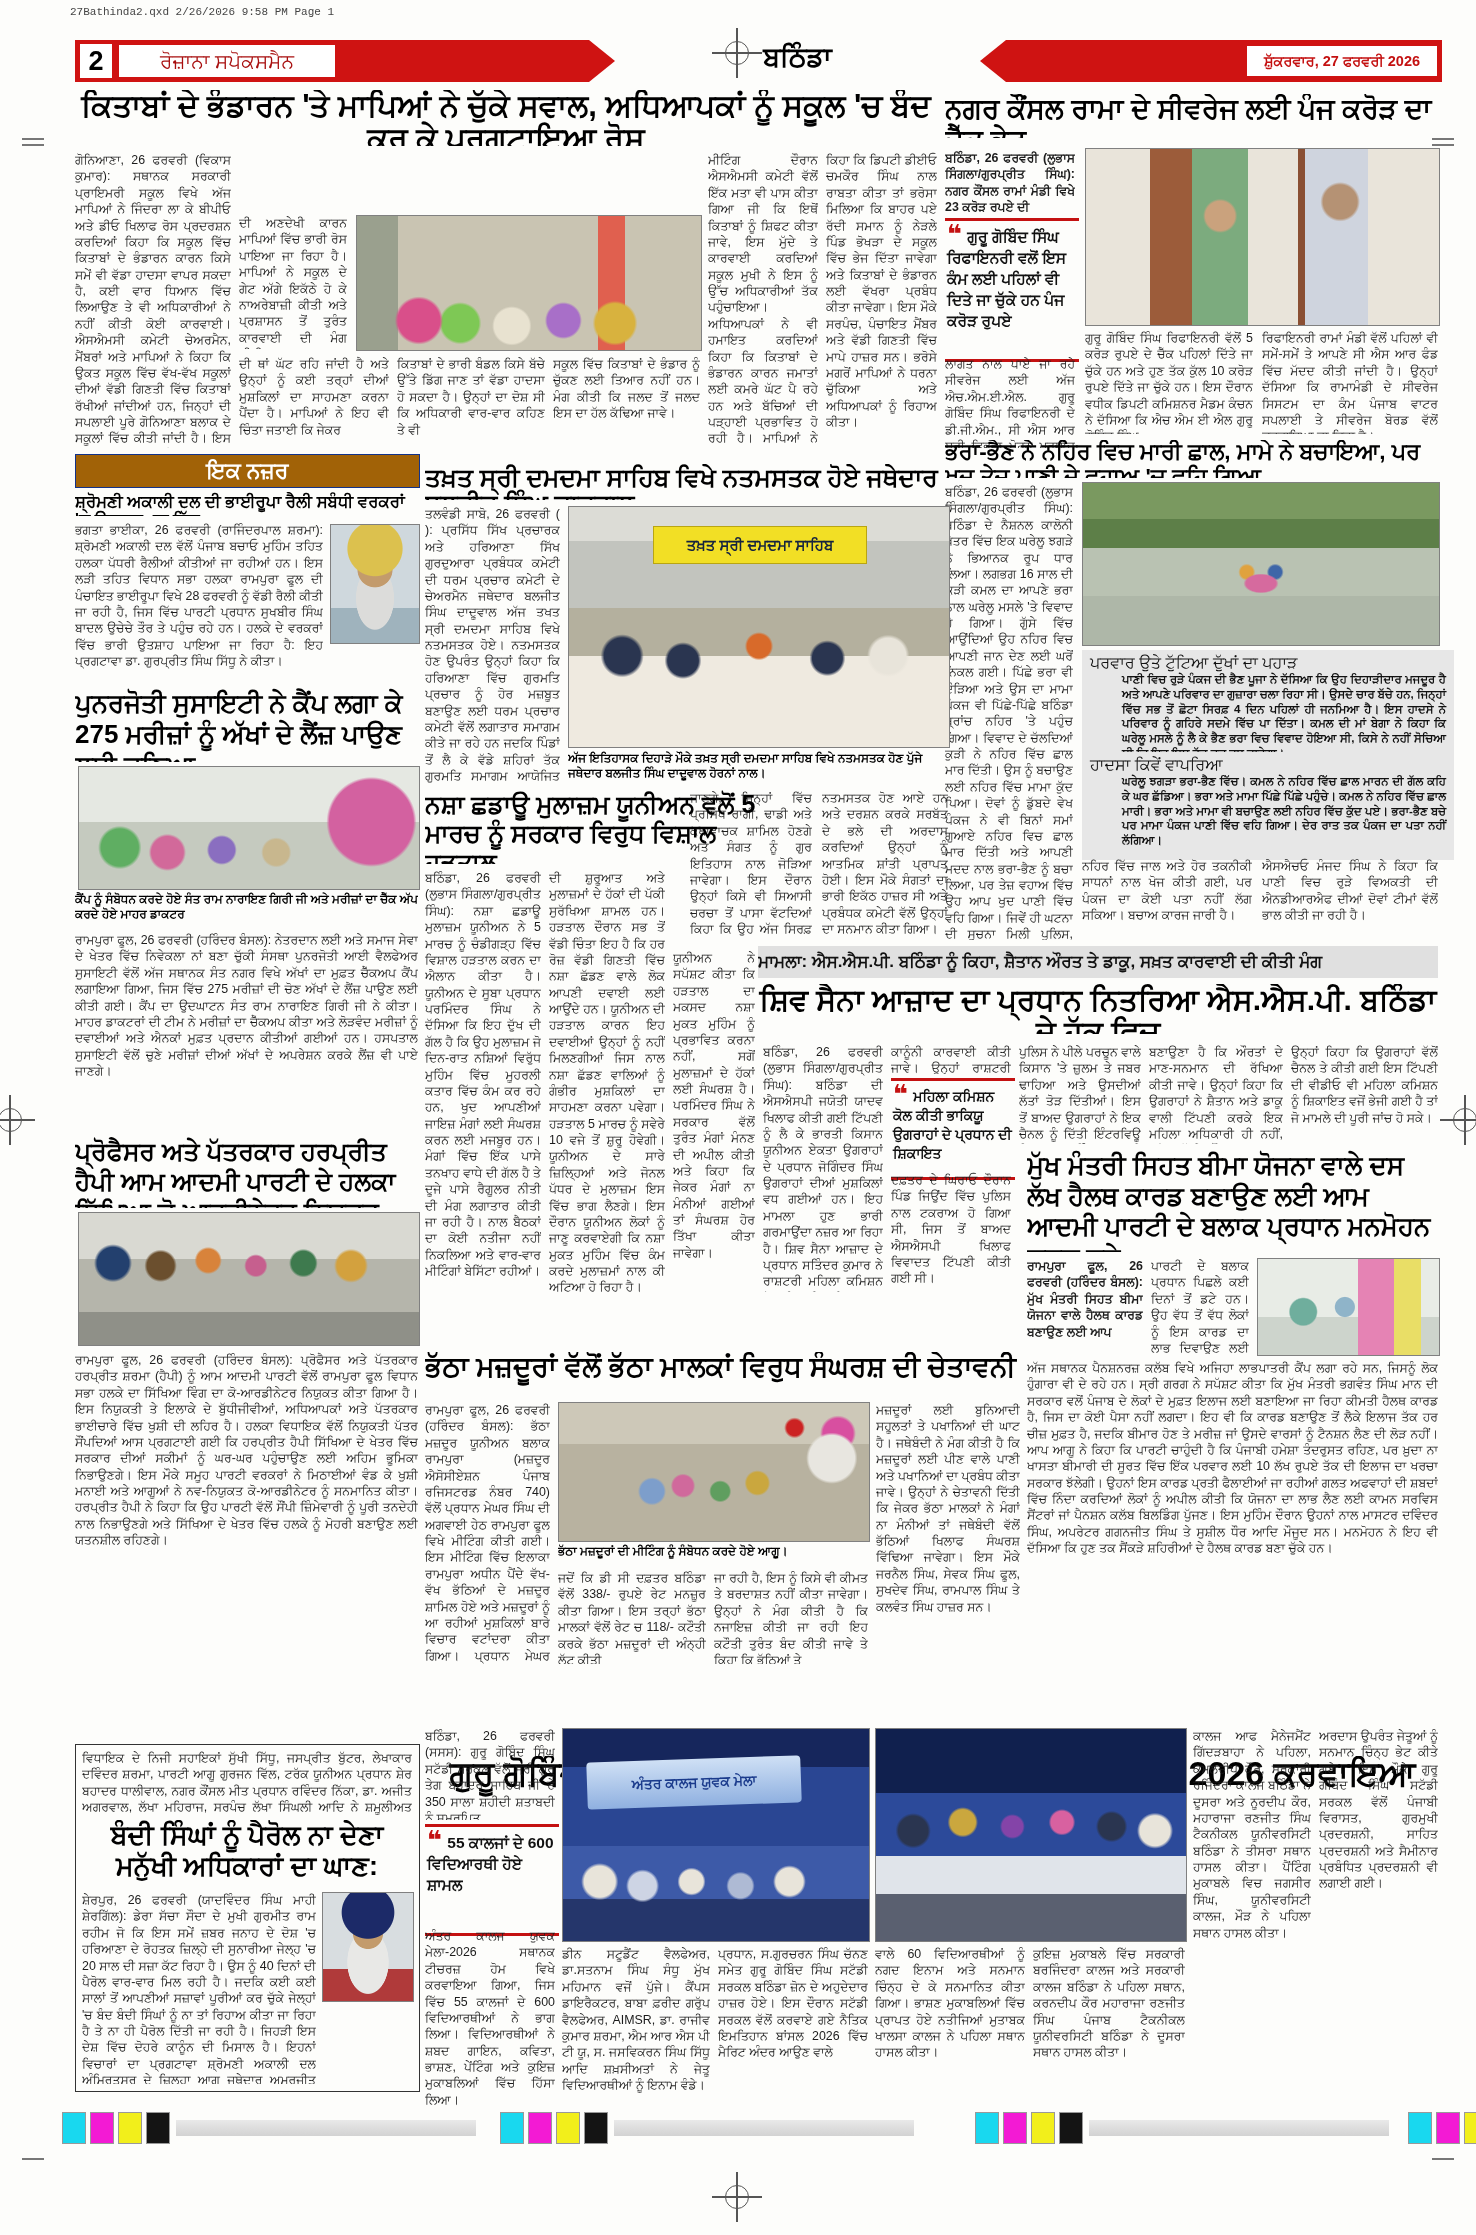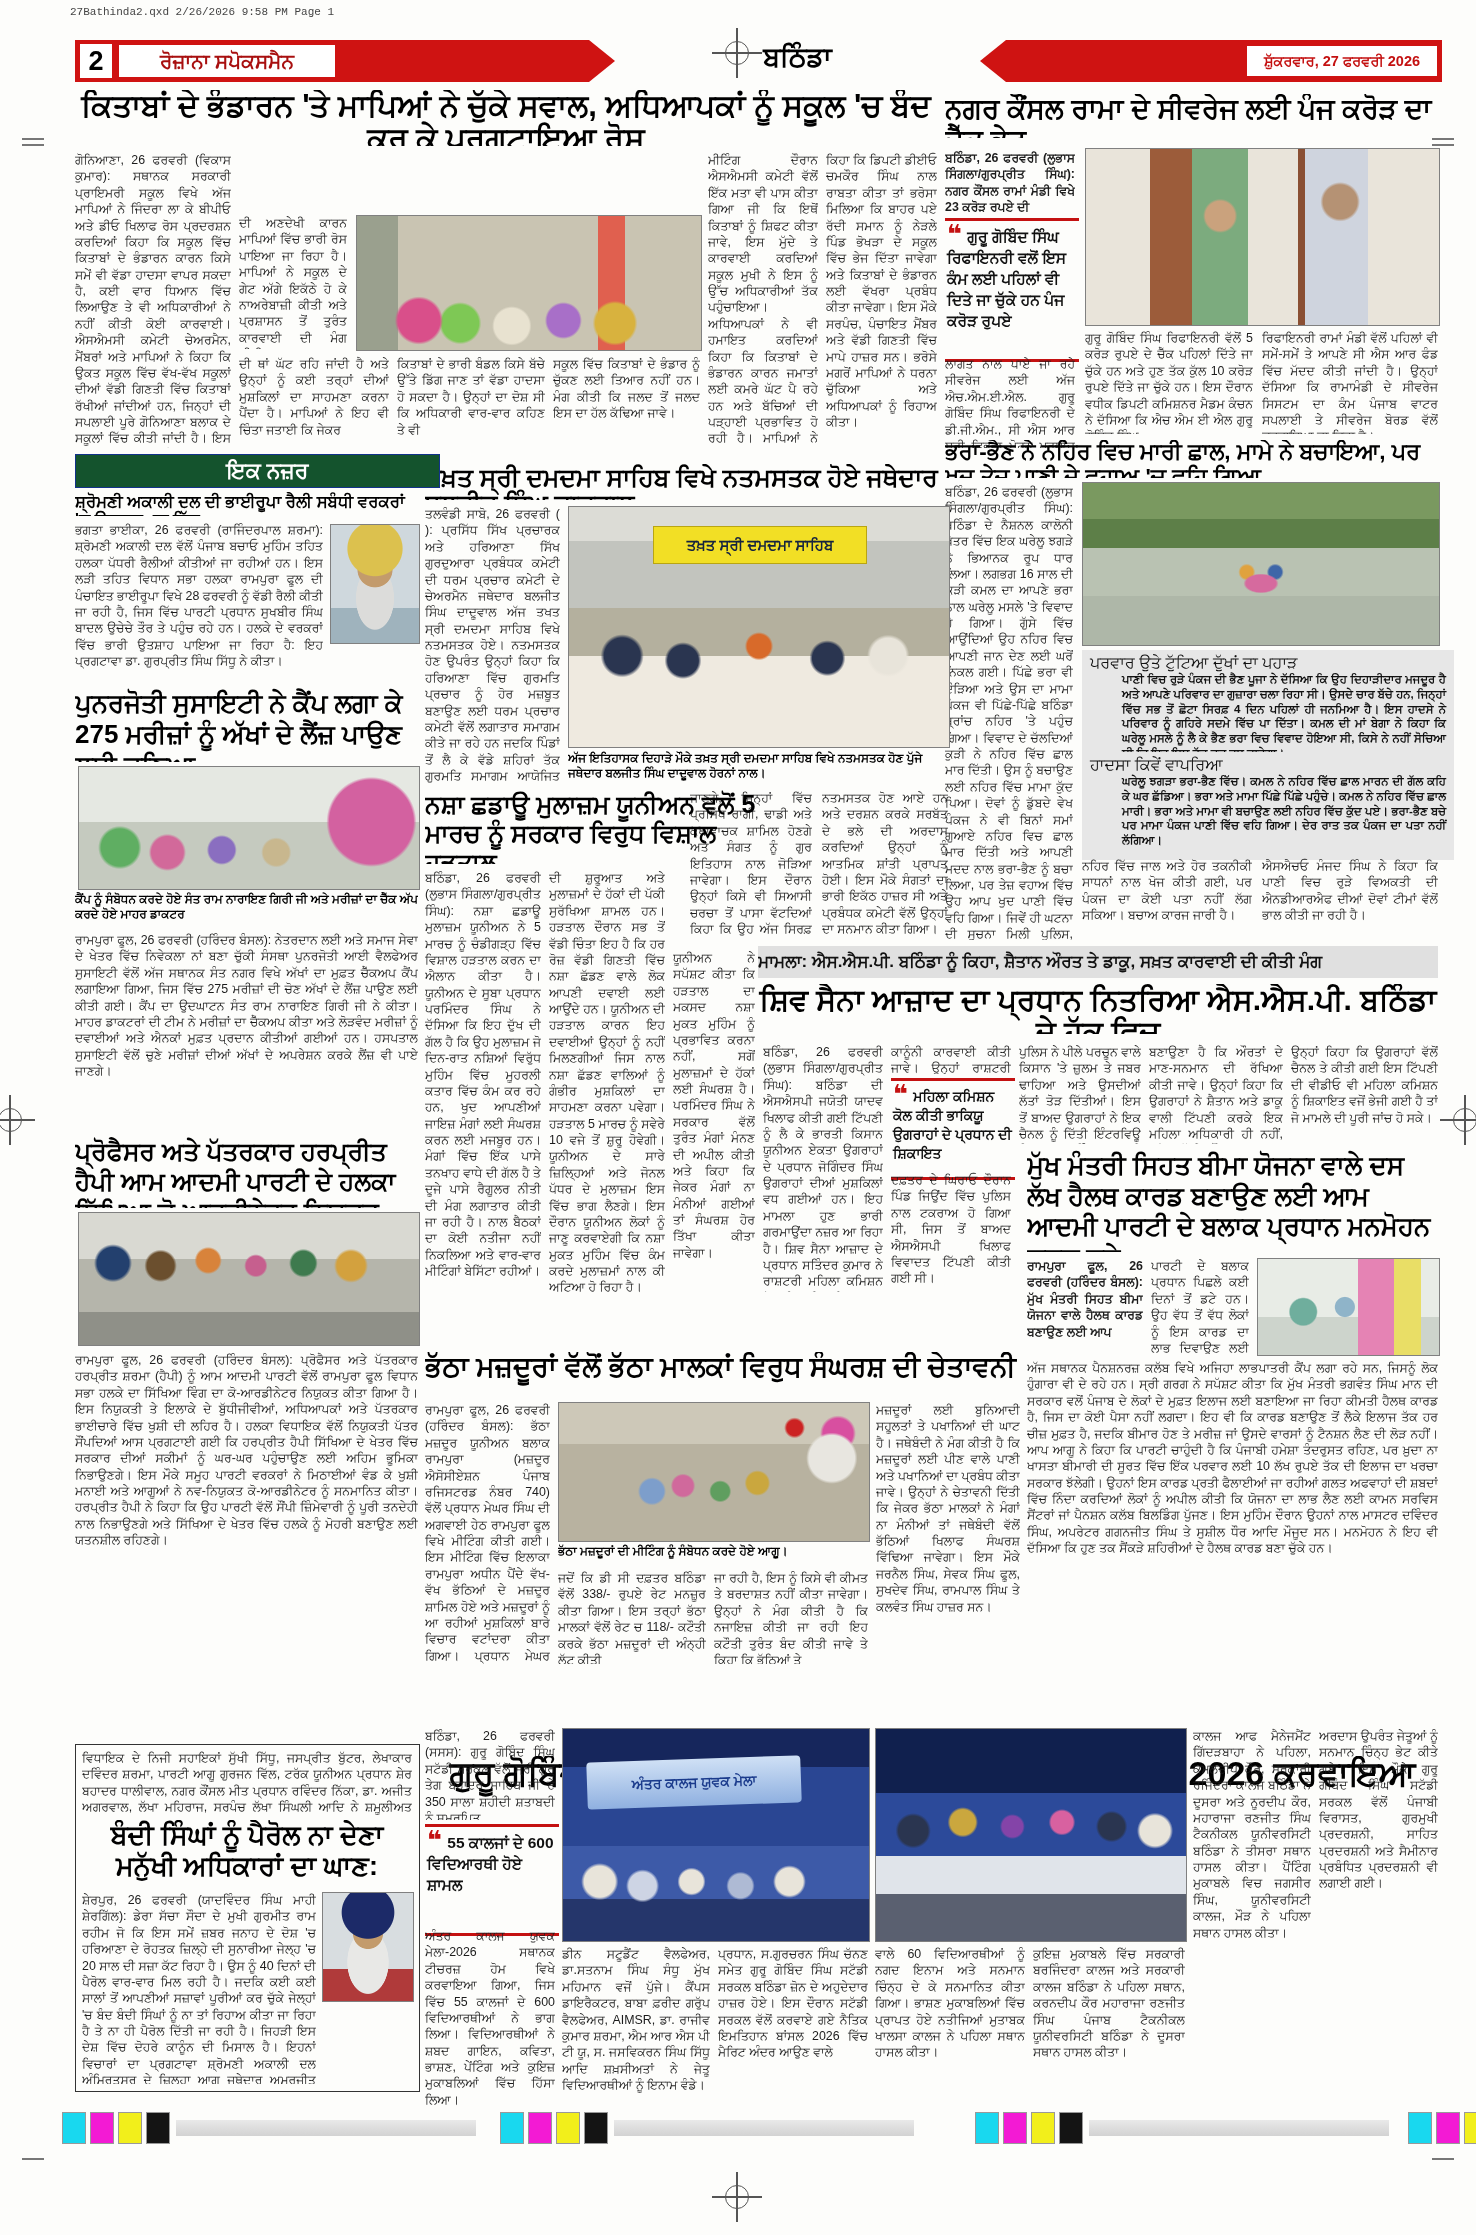--- a/index.html
+++ b/index.html
@@ -60,21 +60,21 @@
 <div class="regdash" style="left:22px;top:2158px;"></div>
 <div class="regdash" style="left:1432px;top:2158px;"></div>
 
 <div class="abs" style="left:75px;top:40px;width:1367px;height:42px;">
   <div class="abs redbar" style="left:0;top:0;width:540px;height:42px;clip-path:polygon(0 0,calc(100% - 26px) 0,100% 50%,calc(100% - 26px) 100%,0 100%);"></div>
   <div class="abs redbar" style="left:905px;top:0;width:462px;height:42px;clip-path:polygon(26px 0,100% 0,100% 100%,26px 100%,0 50%);"></div>
   <div class="abs wbox" style="left:5px;top:4px;width:32px;height:34px;">
     <span style="font-weight:800;font-size:27px;color:#000;">2</span>
   </div>
   <div class="abs wbox" style="left:44px;top:5px;width:216px;height:32px;">
-    <span style="font-weight:700;font-size:20px;color:#a80f0f;">ਰੋਜ਼ਾਨਾ ਸਪੋਕਸਮੈਨ</span>
+    <span style="font-weight:400;font-size:20px;color:#a80f0f;">ਰੋਜ਼ਾਨਾ ਸਪੋਕਸਮੈਨ</span>
   </div>
   <div class="abs" style="left:560px;top:2px;width:325px;text-align:center;font-weight:800;font-size:27px;color:#000;">ਬਠਿੰਡਾ</div>
   <div class="abs wbox" style="left:1172px;top:6px;width:190px;height:30px;">
     <span style="font-weight:700;font-size:14.5px;color:#c41111;">ਸ਼ੁੱਕਰਵਾਰ, 27 ਫਰਵਰੀ 2026</span>
   </div>
 </div>
 
 <div class="abs hl" style="left:75px;top:90px;width:862px;height:56px;font-size:31px;line-height:1.05;text-align:center;">ਕਿਤਾਬਾਂ ਦੇ ਭੰਡਾਰਨ 'ਤੇ ਮਾਪਿਆਂ ਨੇ ਚੁੱਕੇ ਸਵਾਲ, ਅਧਿਆਪਕਾਂ ਨੂੰ ਸਕੂਲ 'ਚ ਬੰਦ ਕਰ ਕੇ ਪ੍ਰਗਟਾਇਆ ਰੋਸ</div>
 <div class="abs txt" style="left:75px;top:152px;width:156px;height:296px;">ਗੋਨਿਆਣਾ, 26 ਫਰਵਰੀ (ਵਿਕਾਸ ਕੁਮਾਰ): ਸਥਾਨਕ ਸਰਕਾਰੀ ਪ੍ਰਾਇਮਰੀ ਸਕੂਲ ਵਿਖੇ ਅੱਜ ਮਾਪਿਆਂ ਨੇ ਜਿੰਦਰਾ ਲਾ ਕੇ ਬੀਪੀਓ ਅਤੇ ਡੀਓ ਖਿਲਾਫ ਰੋਸ ਪ੍ਰਦਰਸ਼ਨ ਕਰਦਿਆਂ ਕਿਹਾ ਕਿ ਸਕੂਲ ਵਿੱਚ ਕਿਤਾਬਾਂ ਦੇ ਭੰਡਾਰਨ ਕਾਰਨ ਕਿਸੇ ਸਮੇਂ ਵੀ ਵੱਡਾ ਹਾਦਸਾ ਵਾਪਰ ਸਕਦਾ ਹੈ, ਕਈ ਵਾਰ ਧਿਆਨ ਵਿੱਚ ਲਿਆਉਣ ਤੇ ਵੀ ਅਧਿਕਾਰੀਆਂ ਨੇ ਨਹੀਂ ਕੀਤੀ ਕੋਈ ਕਾਰਵਾਈ। ਐਸਐਮਸੀ ਕਮੇਟੀ ਚੇਅਰਮੈਨ, ਮੈਂਬਰਾਂ ਅਤੇ ਮਾਪਿਆਂ ਨੇ ਕਿਹਾ ਕਿ ਉਕਤ ਸਕੂਲ ਵਿੱਚ ਵੱਖ-ਵੱਖ ਸਕੂਲਾਂ ਦੀਆਂ ਵੱਡੀ ਗਿਣਤੀ ਵਿੱਚ ਕਿਤਾਬਾਂ ਰੱਖੀਆਂ ਜਾਂਦੀਆਂ ਹਨ, ਜਿਨ੍ਹਾਂ ਦੀ ਸਪਲਾਈ ਪੂਰੇ ਗੋਨਿਆਣਾ ਬਲਾਕ ਦੇ ਸਕੂਲਾਂ ਵਿੱਚ ਕੀਤੀ ਜਾਂਦੀ ਹੈ। ਇਸ ਕਾਰਨ ਬੱਚਿਆਂ ਲਈ ਬੈਠਣ</div>
 <div class="abs txt" style="left:239px;top:215px;width:108px;height:134px;">ਦੀ ਅਣਦੇਖੀ ਕਾਰਨ ਮਾਪਿਆਂ ਵਿੱਚ ਭਾਰੀ ਰੋਸ ਪਾਇਆ ਜਾ ਰਿਹਾ ਹੈ। ਮਾਪਿਆਂ ਨੇ ਸਕੂਲ ਦੇ ਗੇਟ ਅੱਗੇ ਇਕੱਠੇ ਹੋ ਕੇ ਨਾਅਰੇਬਾਜ਼ੀ ਕੀਤੀ ਅਤੇ ਪ੍ਰਸ਼ਾਸਨ ਤੋਂ ਤੁਰੰਤ ਕਾਰਵਾਈ ਦੀ ਮੰਗ ਕੀਤੀ।</div>
@@ -164,21 +164,21 @@
 <div class="abs hl" style="left:1027px;top:1150px;width:411px;height:102px;font-size:26px;line-height:1.18;">ਮੁੱਖ ਮੰਤਰੀ ਸਿਹਤ ਬੀਮਾ ਯੋਜਨਾ ਵਾਲੇ ਦਸ ਲੱਖ ਹੈਲਥ ਕਾਰਡ ਬਣਾਉਣ ਲਈ ਆਮ ਆਦਮੀ ਪਾਰਟੀ ਦੇ ਬਲਾਕ ਪ੍ਰਧਾਨ ਮਨਮੋਹਨ ਗਰਗ ਡਟੇ</div>
 <div class="abs txt" style="left:1027px;top:1258px;width:116px;height:96px;font-weight:700;">ਰਾਮਪੁਰਾ ਫੂਲ, 26 ਫਰਵਰੀ (ਹਰਿੰਦਰ ਬੰਸਲ): ਮੁੱਖ ਮੰਤਰੀ ਸਿਹਤ ਬੀਮਾ ਯੋਜਨਾ ਵਾਲੇ ਹੈਲਥ ਕਾਰਡ ਬਣਾਉਣ ਲਈ ਆਪ</div>
 <div class="abs txt" style="left:1151px;top:1258px;width:98px;height:96px;">ਪਾਰਟੀ ਦੇ ਬਲਾਕ ਪ੍ਰਧਾਨ ਪਿਛਲੇ ਕਈ ਦਿਨਾਂ ਤੋਂ ਡਟੇ ਹਨ। ਉਹ ਵੱਧ ਤੋਂ ਵੱਧ ਲੋਕਾਂ ਨੂੰ ਇਸ ਕਾਰਡ ਦਾ ਲਾਭ ਦਿਵਾਉਣ ਲਈ ਤਤਪਰ ਹਨ। ਉਹ</div>
 <div class="abs photo" style="left:1257px;top:1258px;width:181px;height:96px;background:
        radial-gradient(circle at 25% 55%,#6fae9d 0 9%,transparent 10%),
        radial-gradient(circle at 48% 50%,#8fb4c9 0 9%,transparent 10%),
        linear-gradient(90deg,transparent 0 55%,#e583b4 55% 75%,#e9de66 75% 90%,transparent 90%),
        linear-gradient(180deg,#e8ece6 0 60%,#cdd4cc 60% 100%);"></div>
 <div class="abs txt" style="left:1027px;top:1360px;width:411px;height:296px;">ਅੱਜ ਸਥਾਨਕ ਪੈਨਸ਼ਨਰਜ਼ ਕਲੱਬ ਵਿਖੇ ਅਜਿਹਾ ਲਾਭਪਾਤਰੀ ਕੈਂਪ ਲਗਾ ਰਹੇ ਸਨ, ਜਿਸਨੂੰ ਲੋਕ ਹੁੰਗਾਰਾ ਵੀ ਦੇ ਰਹੇ ਹਨ। ਸ੍ਰੀ ਗਰਗ ਨੇ ਸਪੱਸ਼ਟ ਕੀਤਾ ਕਿ ਮੁੱਖ ਮੰਤਰੀ ਭਗਵੰਤ ਸਿੰਘ ਮਾਨ ਦੀ ਸਰਕਾਰ ਵਲੋਂ ਪੰਜਾਬ ਦੇ ਲੋਕਾਂ ਦੇ ਮੁਫ਼ਤ ਇਲਾਜ ਲਈ ਬਣਾਇਆ ਜਾ ਰਿਹਾ ਕੀਮਤੀ ਹੈਲਥ ਕਾਰਡ ਹੈ, ਜਿਸ ਦਾ ਕੋਈ ਪੈਸਾ ਨਹੀਂ ਲਗਦਾ। ਇਹ ਵੀ ਕਿ ਕਾਰਡ ਬਣਾਉਣ ਤੋਂ ਲੈਕੇ ਇਲਾਜ ਤੱਕ ਹਰ ਚੀਜ਼ ਮੁਫ਼ਤ ਹੈ, ਜਦਕਿ ਬੀਮਾਰ ਹੋਣ ਤੇ ਮਰੀਜ਼ ਜਾਂ ਉਸਦੇ ਵਾਰਸਾਂ ਨੂੰ ਟੈਨਸ਼ਨ ਲੈਣ ਦੀ ਲੋੜ ਨਹੀਂ। ਆਪ ਆਗੂ ਨੇ ਕਿਹਾ ਕਿ ਪਾਰਟੀ ਚਾਹੁੰਦੀ ਹੈ ਕਿ ਪੰਜਾਬੀ ਹਮੇਸ਼ਾ ਤੰਦਰੁਸਤ ਰਹਿਣ, ਪਰ ਖ਼ੁਦਾ ਨਾ ਖਾਸਤਾ ਬੀਮਾਰੀ ਦੀ ਸੂਰਤ ਵਿੱਚ ਇੱਕ ਪਰਵਾਰ ਲਈ 10 ਲੱਖ ਰੁਪਏ ਤੱਕ ਦੀ ਇਲਾਜ ਦਾ ਖਰਚਾ ਸਰਕਾਰ ਝੱਲੇਗੀ। ਉਹਨਾਂ ਇਸ ਕਾਰਡ ਪ੍ਰਤੀ ਫੈਲਾਈਆਂ ਜਾ ਰਹੀਆਂ ਗਲਤ ਅਫਵਾਹਾਂ ਦੀ ਸ਼ਬਦਾਂ ਵਿੱਚ ਨਿੰਦਾ ਕਰਦਿਆਂ ਲੋਕਾਂ ਨੂੰ ਅਪੀਲ ਕੀਤੀ ਕਿ ਯੋਜਨਾ ਦਾ ਲਾਭ ਲੈਣ ਲਈ ਕਾਮਨ ਸਰਵਿਸ ਸੈਂਟਰਾਂ ਜਾਂ ਪੈਨਸ਼ਨ ਕਲੱਬ ਬਿਲਡਿੰਗ ਪੁੱਜਣ। ਇਸ ਮੁਹਿੰਮ ਦੌਰਾਨ ਉਹਨਾਂ ਨਾਲ ਮਾਸਟਰ ਦਵਿੰਦਰ ਸਿੰਘ, ਅਪਰੇਟਰ ਗਗਨਜੀਤ ਸਿੰਘ ਤੇ ਸੁਸ਼ੀਲ ਧੌਰ ਆਦਿ ਮੌਜੂਦ ਸਨ। ਮਨਮੋਹਨ ਨੇ ਇਹ ਵੀ ਦੱਸਿਆ ਕਿ ਹੁਣ ਤਕ ਸੈਂਕੜੇ ਸ਼ਹਿਰੀਆਂ ਦੇ ਹੈਲਥ ਕਾਰਡ ਬਣਾ ਚੁੱਕੇ ਹਨ।</div>
 
-<div class="abs" style="left:75px;top:454px;width:343px;height:32px;background:#14532d;display:flex;align-items:center;justify-content:center;border:1px solid #12328a;padding-left:20px;">
+<div class="abs" style="left:75px;top:454px;width:343px;height:32px;background:#a16207;display:flex;align-items:center;justify-content:center;border:1px solid #12328a;">
   <span style="color:#fff;font-weight:800;font-size:22px;">ਇਕ ਨਜ਼ਰ</span>
 </div>
 <div class="abs hl" style="left:75px;top:492px;width:343px;height:24px;font-size:16.5px;line-height:1.1;">ਸ਼੍ਰੋਮਣੀ ਅਕਾਲੀ ਦਲ ਦੀ ਭਾਈਰੂਪਾ ਰੈਲੀ ਸਬੰਧੀ ਵਰਕਰਾਂ 'ਚ ਉਤਸ਼ਾਹ: ਡਾ ਸਿੱਧੂ</div>
 <div class="abs photo" style="left:330px;top:524px;width:88px;height:118px;background:
        radial-gradient(circle at 50% 20%,#dcc14e 0 26%,transparent 27%),
        radial-gradient(circle at 50% 38%,#c39b6c 0 20%,transparent 21%),
        radial-gradient(ellipse at 50% 62%,#dcdcda 0 30%,transparent 31%),
        linear-gradient(180deg,#cfd8dd 0 70%,#9fb3bd 70% 100%);"></div>
 <div class="abs txt" style="left:75px;top:522px;width:248px;height:150px;">ਭਗਤਾ ਭਾਈਕਾ, 26 ਫਰਵਰੀ (ਰਾਜਿੰਦਰਪਾਲ ਸ਼ਰਮਾ): ਸ਼੍ਰੋਮਣੀ ਅਕਾਲੀ ਦਲ ਵੱਲੋਂ ਪੰਜਾਬ ਬਚਾਓ ਮੁਹਿੰਮ ਤਹਿਤ ਹਲਕਾ ਪੱਧਰੀ ਰੈਲੀਆਂ ਕੀਤੀਆਂ ਜਾ ਰਹੀਆਂ ਹਨ। ਇਸ ਲੜੀ ਤਹਿਤ ਵਿਧਾਨ ਸਭਾ ਹਲਕਾ ਰਾਮਪੁਰਾ ਫੂਲ ਦੀ ਪੰਚਾਇਤ ਭਾਈਰੂਪਾ ਵਿਖੇ 28 ਫਰਵਰੀ ਨੂੰ ਵੱਡੀ ਰੈਲੀ ਕੀਤੀ ਜਾ ਰਹੀ ਹੈ, ਜਿਸ ਵਿੱਚ ਪਾਰਟੀ ਪ੍ਰਧਾਨ ਸੁਖਬੀਰ ਸਿੰਘ ਬਾਦਲ ਉਚੇਚੇ ਤੌਰ ਤੇ ਪਹੁੰਚ ਰਹੇ ਹਨ। ਹਲਕੇ ਦੇ ਵਰਕਰਾਂ ਵਿੱਚ ਭਾਰੀ ਉਤਸ਼ਾਹ ਪਾਇਆ ਜਾ ਰਿਹਾ ਹੈ: ਇਹ ਪ੍ਰਗਟਾਵਾ ਡਾ. ਗੁਰਪ੍ਰੀਤ ਸਿੰਘ ਸਿੱਧੂ ਨੇ ਕੀਤਾ।</div>
 

